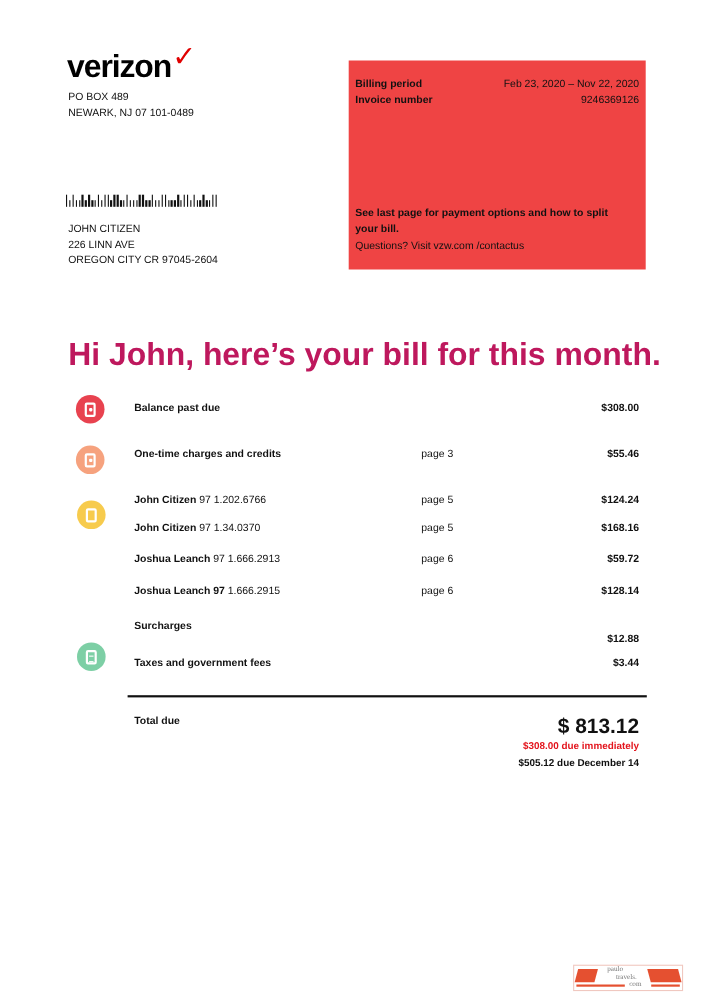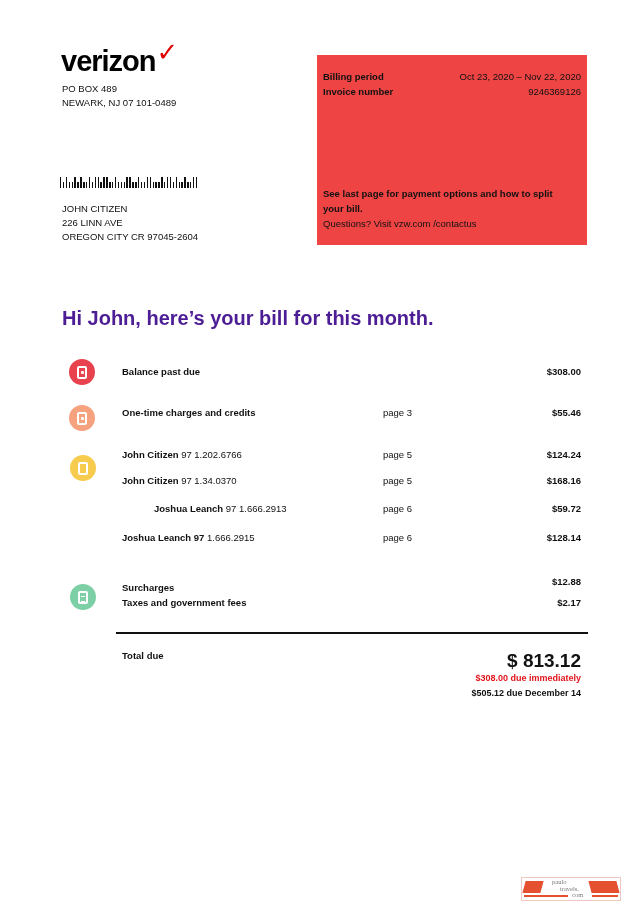--- a/index.html
+++ b/index.html
@@ -21,21 +21,21 @@
     .recipient { left: 62px; top: 202px; }
     .infobox {
       left: 317px; top: 55px; width: 270px; height: 190px; background: #ef4444;
     }
     .info-rows { position: absolute; left: 6px; top: 14px; right: 6px; }
     .info-row { display: flex; justify-content: space-between; font-size: 9.5px; line-height: 15px; }
     .info-row .lbl { font-weight: bold; }
     .info-note { position: absolute; left: 6px; top: 131px; width: 240px; font-size: 9.5px; line-height: 15px; }
     .info-note .b { font-weight: bold; }
     .greeting {
-      left: 62px; top: 307px; font-size: 20px; font-weight: bold; color: #4c1d95; white-space: nowrap;
+      left: 62px; top: 307px; font-size: 29px; font-weight: bold; color: #be185d; white-space: nowrap;
     }
     .icon-circle {
       width: 26px; height: 26px; border-radius: 50%; display: flex; align-items: center; justify-content: center;
     }
     .icon-inner { width: 10px; height: 13px; border: 2px solid #fff; border-radius: 2px; box-sizing: border-box; position: relative; }
     .icon-inner.dot::after { content: ""; position: absolute; left: 2px; top: 3px; width: 3px; height: 3px; background: #fff; border-radius: 1px; }
     .icon-inner.lines::after { content: ""; position: absolute; left: 1px; top: 3px; width: 4px; height: 4px; border-top: 1px solid #fff; border-bottom: 1px solid #fff; }
     .line-label { position: absolute; left: 122px; font-size: 9.5px; white-space: nowrap; }
     .line-label .b { font-weight: bold; }
     .line-page { position: absolute; left: 383px; font-size: 9.5px; }
@@ -121,21 +121,21 @@
 <div class="abs small recipient">
   <div>JOHN CITIZEN</div>
   <div>226 LINN AVE</div>
   <div>OREGON CITY CR 97045-2604</div>
 </div>
 
 <div class="abs infobox">
   <div class="info-rows">
     <div class="info-row">
       <span class="lbl">Billing period</span>
-      <span>Oct 23, 2020 – Nov 22, 2020</span>
+      <span>Feb 23, 2020 – Nov 22, 2020</span>
     </div>
     <div class="info-row">
       <span class="lbl">Invoice number</span>
       <span>9246369126</span>
     </div>
   </div>
   <div class="info-note">
     <div class="b">See last page for payment options and how to split your bill.</div>
     <div>Questions? Visit vzw.com /contactus</div>
   </div>
@@ -161,35 +161,35 @@
 </div>
 
 <div class="line-label" style="top:449px;"><span class="b">John Citizen</span> <span>97 1.202.6766</span></div>
 <div class="line-page" style="top:449px;">page 5</div>
 <div class="line-amt" style="top:449px;">$124.24</div>
 
 <div class="line-label" style="top:475px;"><span class="b">John Citizen</span> <span>97 1.34.0370</span></div>
 <div class="line-page" style="top:475px;">page 5</div>
 <div class="line-amt" style="top:475px;">$168.16</div>
 
-<div class="line-label" style="top:503px;margin-left:32px;"><span class="b">Joshua Leanch</span> <span>97 1.666.2913</span></div>
+<div class="line-label" style="top:503px;"><span class="b">Joshua Leanch</span> <span>97 1.666.2913</span></div>
 <div class="line-page" style="top:503px;">page 6</div>
 <div class="line-amt" style="top:503px;">$59.72</div>
 
 <div class="line-label" style="top:532px;"><span class="b">Joshua Leanch 97</span> <span>1.666.2915</span></div>
 <div class="line-page" style="top:532px;">page 6</div>
 <div class="line-amt" style="top:532px;">$128.14</div>
 
 <div class="abs icon-circle" style="left:70px; top:584px; background:#7dcfa5;">
   <div class="icon-inner lines"></div>
 </div>
-<div class="line-label" style="top:582px;"><span class="b">Surcharges</span></div>
+<div class="line-label" style="top:564px;"><span class="b">Surcharges</span></div>
 <div class="line-amt" style="top:576px;">$12.88</div>
 <div class="line-label" style="top:597px;"><span class="b">Taxes and government fees</span></div>
-<div class="line-amt" style="top:597px;">$2.17</div>
+<div class="line-amt" style="top:597px;">$3.44</div>
 
 <div class="abs divider"></div>
 <div class="abs total-label">Total due</div>
 <div class="abs total-amt">$ 813.12</div>
 <div class="abs due-now">$308.00 due immediately</div>
 <div class="abs due-later">$505.12 due December 14</div>
 
 <div class="abs watermark">
   <div class="wm-bar1"></div>
     <div class="wm-bar2"></div>

